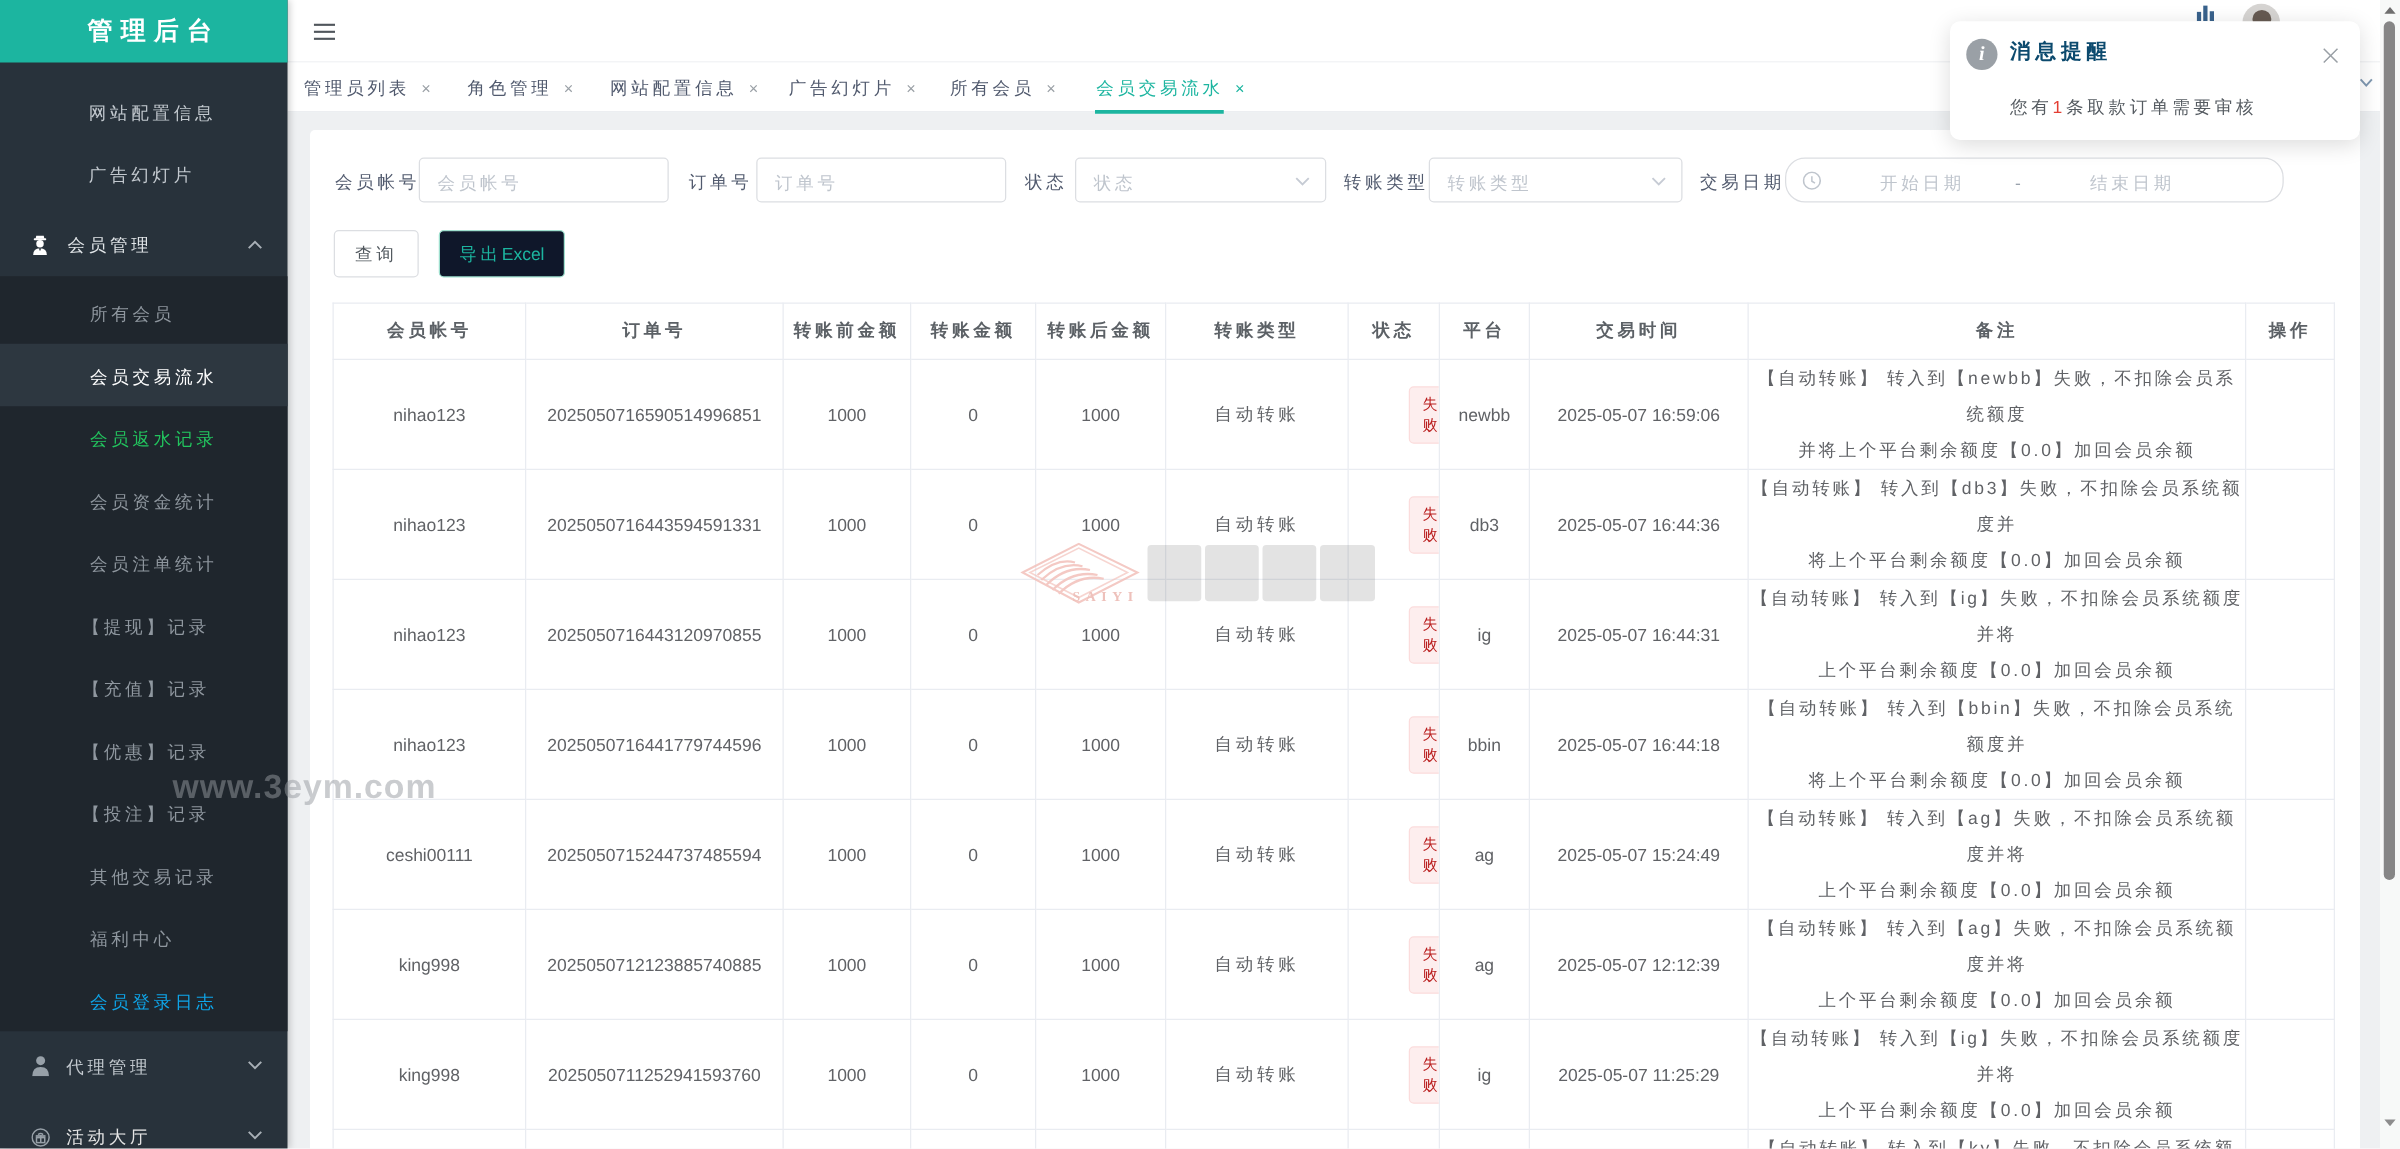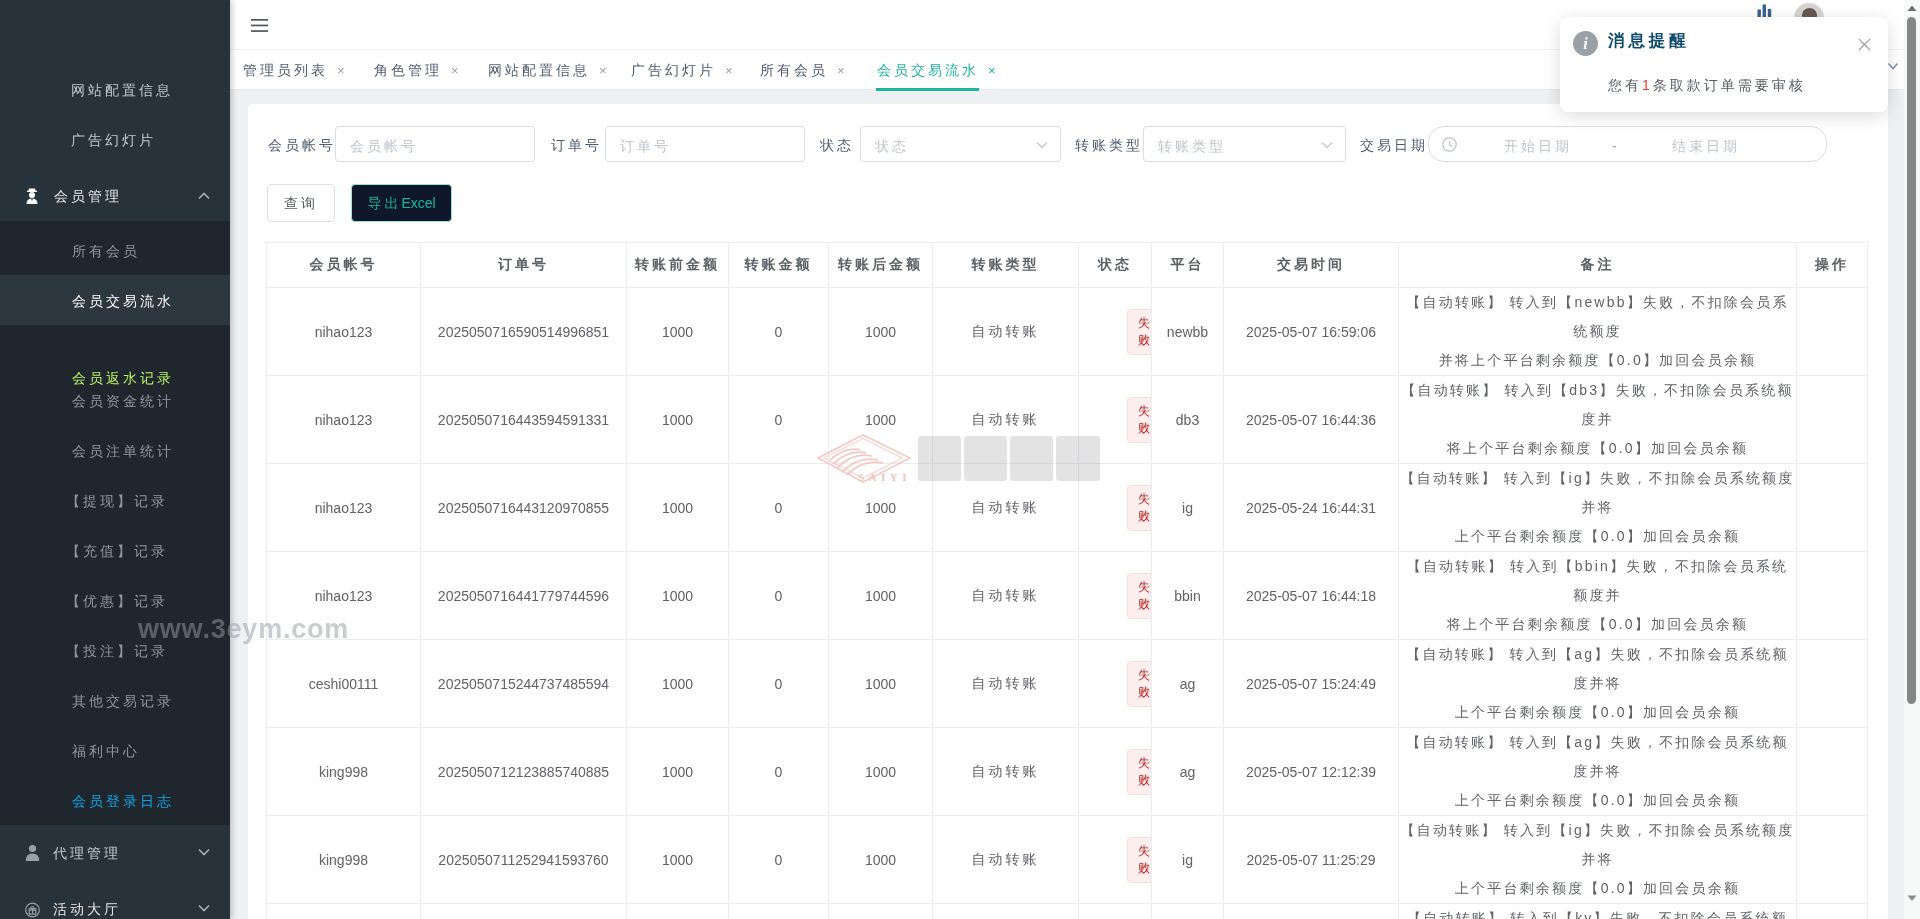--- a/index.html
+++ b/index.html
@@ -39,38 +39,39 @@
   #notif { position:absolute; left:1560px; top:17px; width:328px; height:95px; background:#fff; border-radius:8px; box-shadow:0 4px 18px rgba(0,0,0,0.14); z-index:100; }
   
   #sbtrack { position:absolute; left:1904px; top:0; width:16px; height:919px; background:#f7f9f8; z-index:200; }
   #sbthumb { position:absolute; left:3px; top:17px; width:9px; height:687px; background:#868686; border-radius:4.5px; }
 </style>
 </head>
 <body>
 <div id="app">
 
   <div id="sidebar">
+    <div id="logo">管理后台</div>
     <div class="sub-bg"></div>
     <div class="active-bg"></div>
     <div class="mitem cjk" style="top:82px; left:71px; color:#c3c9cf;">网站配置信息</div>
     <div class="mitem cjk" style="top:132px; left:71px; color:#c3c9cf;">广告幻灯片</div>
     <svg class="abs" style="left:25px; top:187px;" width="14" height="18" viewBox="0 0 14 18">
       <path d="M3.5 4 L10.5 4 L10 1.5 L4 1.5 Z" fill="#fff"></path>
       <rect x="2" y="3.6" width="10" height="1.5" rx="0.7" fill="#fff"></rect>
       <circle cx="7" cy="8" r="3" fill="#fff"></circle>
       <path d="M1.5 17 Q1.5 11.5 7 11.5 Q12.5 11.5 12.5 17 Z" fill="#fff"></path>
       <path d="M6 11.5 L7 14 L8 11.5 Z" fill="#28323b"></path>
     </svg>
     <div class="mitem cjk" style="top:188px; left:54px; color:#e2e6e9;">会员管理</div>
     <svg class="caret" style="left:198px; top:192px;" viewBox="0 0 12 8">
         <path d="M1 6.5 L6 1.5 L11 6.5" stroke="#a9b0b7" stroke-width="1.6" fill="none"></path>
       </svg>
     <div class="mitem cjk" style="top:243px; left:72px; color:#8f979f;">所有会员</div>
     <div class="mitem cjk" style="top:293px; left:72px; color:#ffffff;">会员交易流水</div>
-    <div class="mitem cjk" style="top:343px; left:72px; color:#bef264;margin-top:27px;">会员返水记录</div>
+    <div class="mitem cjk" style="top:343px; left:72px; color:#22c55e;">会员返水记录</div>
     <div class="mitem cjk" style="top:393px; left:72px; color:#8f979f;">会员资金统计</div>
     <div class="mitem cjk" style="top:443px; left:72px; color:#8f979f;">会员注单统计</div>
     <div class="mitem cjk" style="top:493px; left:66px; color:#8f979f;">【提现】记录</div>
     <div class="mitem cjk" style="top:543px; left:66px; color:#8f979f;">【充值】记录</div>
     <div class="mitem cjk" style="top:593px; left:66px; color:#8f979f;">【优惠】记录</div>
     <div class="mitem cjk" style="top:643px; left:66px; color:#8f979f;">【投注】记录</div>
     <div class="mitem cjk" style="top:693px; left:72px; color:#8f979f;">其他交易记录</div>
     <div class="mitem cjk" style="top:743px; left:72px; color:#8f979f;">福利中心</div>
     <div class="mitem cjk" style="top:793px; left:72px; color:#0ea5e9;">会员登录日志</div>
     <svg class="abs" style="left:25px; top:844px;" width="15" height="17" viewBox="0 0 15 17">
@@ -217,21 +218,21 @@
         </tr>
     <tr>
           <td class="num">nihao123</td>
           <td class="num">2025050716443120970855</td>
           <td class="num">1000</td>
           <td class="num">0</td>
           <td class="num">1000</td>
           <td class="cjk">自动转账</td>
           <td><span class="badge">失败</span></td>
           <td class="num">ig</td>
-          <td class="num">2025-05-24 16:44:31</td>
+          <td class="num">2025-05-07 16:44:31</td>
           <td>
             <div class="rmk">【自动转账】 转入到【ig】失败，不扣除会员系统额度并将<br>上个平台剩余额度【0.0】加回会员余额</div>
           </td>
           <td></td>
         </tr>
     <tr>
           <td class="num">nihao123</td>
           <td class="num">2025050716441779744596</td>
           <td class="num">1000</td>
           <td class="num">0</td>

